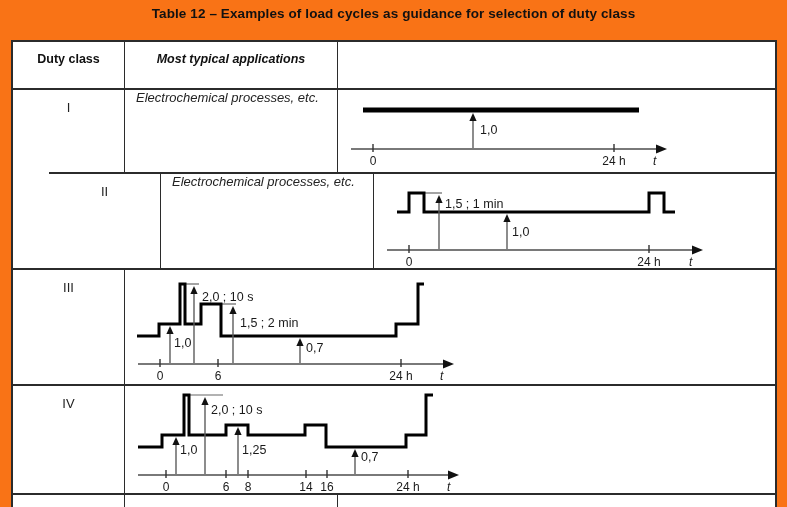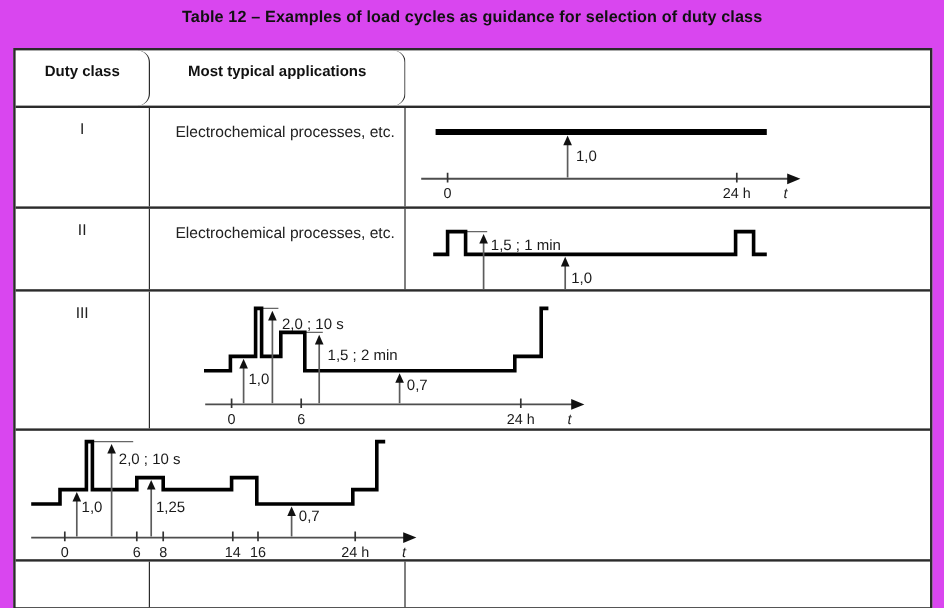--- a/index.html
+++ b/index.html
@@ -1,36 +1,36 @@
 <!DOCTYPE html>
 <html><head>
 <meta charset="utf-8">
 <style>
   html,body{margin:0;padding:0;background:#fff;}
-  .page{position:relative;width:787px;height:507px;background:#d946ef;overflow:hidden;
+  .page{position:relative;width:787px;height:507px;background:#f97316;overflow:hidden;
         font-family:"Liberation Sans",sans-serif;color:#1a1a1a;}
   .title{position:absolute;top:6px;left:0;width:100%;text-align:center;
          font-size:13.5px;font-weight:bold;letter-spacing:.1px;color:#111;}
   .tbl{position:absolute;left:11px;top:40px;width:766px;box-sizing:border-box;
        border:2px solid #2b2b2b;background:#fff;}
   .tr{display:flex;box-sizing:border-box;}
   .tr + .tr{border-top:2px solid #2b2b2b;}
   .td{box-sizing:border-box;overflow:hidden;}
   .c1{width:112px;border-right:1.5px solid #2b2b2b;}
-  .c2{width:213px;border-right:1.5px solid #2b2b2b;}
+  .c2{width:213px;border-right:1.5px solid #2b2b2b;font-style:italic;}
   .c3{flex:1;position:relative;}
   .r-head{height:46px;}
   .r-1{height:84px;}
-  .r-2{height:69px;}
-  .r-3{height:116px;gap:33px;}
+  .r-2{height:96px;margin-left:36px;}
+  .r-3{height:116px;}
   .r-4{height:109px;}
   .r-p{height:40px;}
-  .hcell{font-weight:bold;font-size:12.5px;text-align:center;padding-top:9px;color:#111;line-height:1.3;border-radius:10px;}
+  .hcell{font-weight:bold;font-size:12.5px;text-align:center;padding-top:9px;color:#111;line-height:1.3;}
   .duty{font-size:13px;text-align:center;padding-top:10px;color:#222;}
-  .app{font-size:13px;padding:12px 8px 0 11px;line-height:1.25;color:#222;text-align:right;}
+  .app{font-size:13px;padding:0 8px 0 11px;line-height:1.25;color:#222;}
   .dcell svg{display:block;}
   
   svg{font-family:"Liberation Sans",sans-serif;}
   .ax{stroke:#4d4d4d;stroke-width:1.6;}
   .tick{stroke:#333;stroke-width:1.4;}
   .ref{stroke:#666;stroke-width:1.2;}
   .astem{stroke:#5c5c5c;stroke-width:1.4;}
   .ah{fill:#111;stroke:none;}
   .bar{stroke:#000;stroke-width:5;}
   .wave{fill:none;stroke:#000;stroke-width:3;stroke-linejoin:miter;}
@@ -122,20 +122,21 @@
             <polygon points="108,36 104.4,44 111.6,44" class="ah"></polygon>
             <text x="115" y="57" class="dl">1,5 ;  2 min</text>
             <line x1="175" y1="93" x2="175" y2="75" class="astem"></line>
             <polygon points="175,68 171.4,76 178.6,76" class="ah"></polygon>
             <text x="181" y="82" class="dl">0,7</text>
           </svg>
       </div>
     </div>
 
     <div class="tr r-4">
+      <div class="td c1 duty">IV</div>
       <div class="td c3 dcell">
         <svg viewBox="0 0 434 109" width="434" height="109">
             <line x1="13" y1="89" x2="327" y2="89" class="ax"></line>
             <polygon points="323,84.5 323,93.5 334,89" class="ah"></polygon>
             <line x1="41" y1="84" x2="41" y2="92" class="tick"></line>
             <text x="41" y="105" text-anchor="middle" class="tl">0</text>
             <line x1="101" y1="84" x2="101" y2="92" class="tick"></line>
             <text x="101" y="105" text-anchor="middle" class="tl">6</text>
             <line x1="123" y1="84" x2="123" y2="92" class="tick"></line>
             <text x="123" y="105" text-anchor="middle" class="tl">8</text>

